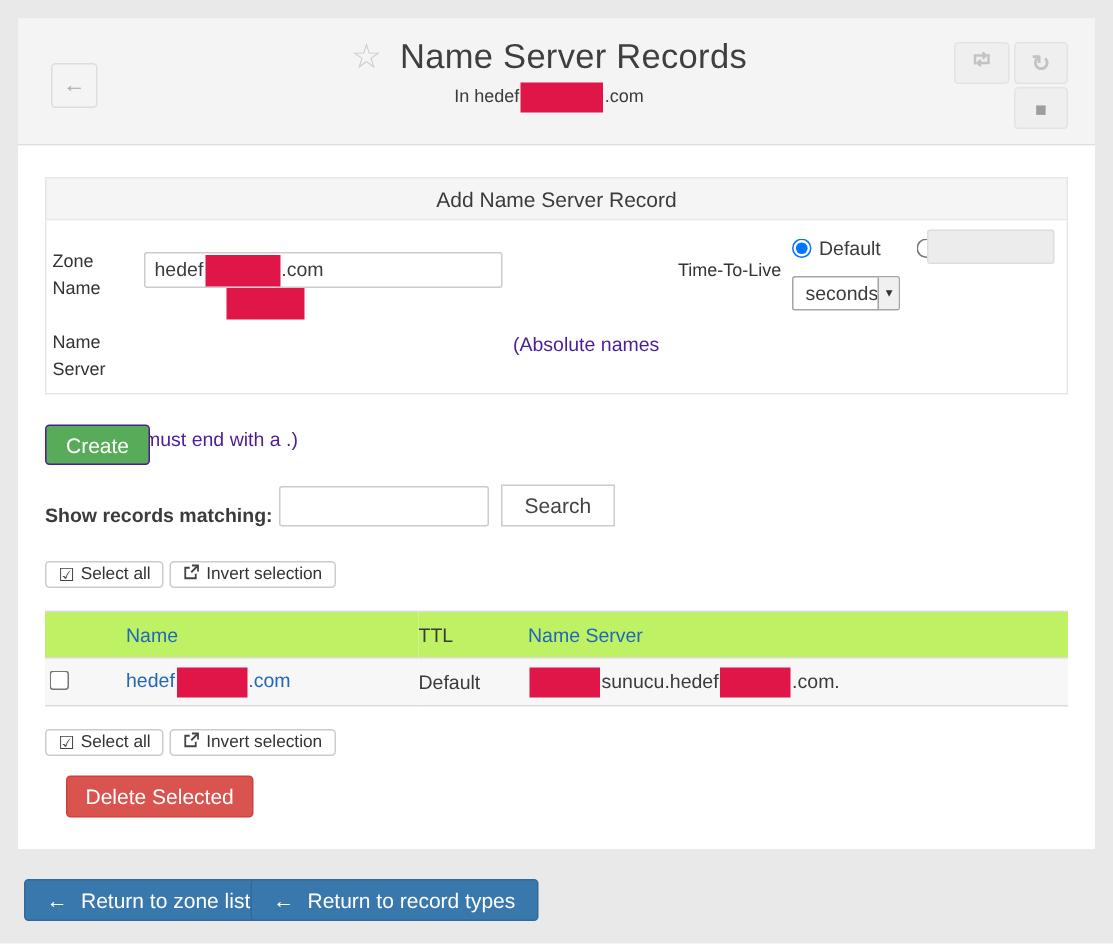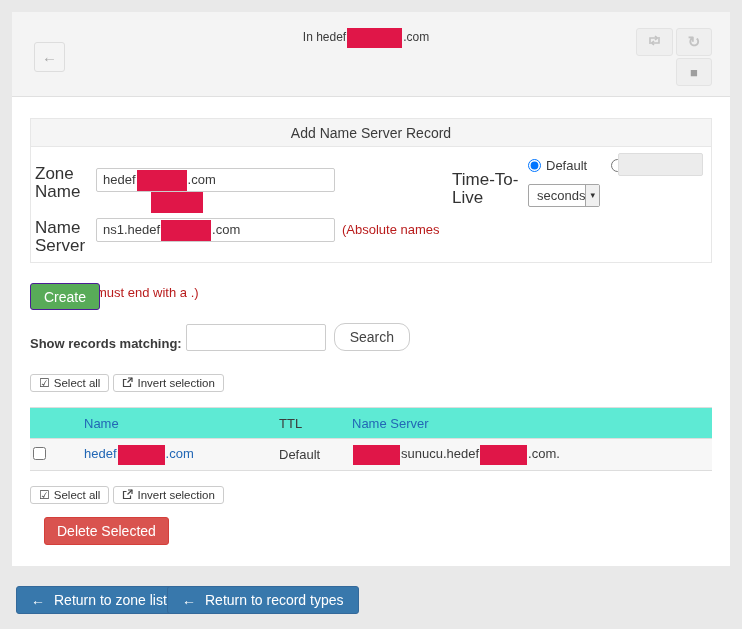--- a/index.html
+++ b/index.html
@@ -46,21 +46,21 @@
   
   .form-card { position:absolute; left:18px; top:21px; width:682px; }
   .form-card-header {
     height:29px; line-height:28px; text-align:center; font-size:14px; color:#3b3b3b;
     background:#f5f5f5; border:1px solid #e7e7e7;
   }
   .form-card-body {
     position:relative; height:116px; background:#fff;
     border:1px solid #e7e7e7; border-top:none;
   }
-  .fld-label { position:absolute; font-size:17px; line-height:18px; color:#333; }
+  .fld-label { position:absolute; font-size:12px; line-height:18px; color:#333; }
   .lbl-zone { left:4px; top:18px; width:58px; }
   .lbl-ns   { left:4px; top:72px; width:58px; }
   .textbox {
     position:absolute; left:65px; width:239px; height:24px;
     border:1px solid #ccc; border-radius:2px; background:#fff;
     font-size:13px; line-height:22px; padding:0 6px; white-space:nowrap; overflow:visible;
   }
   .input-zone { top:21px; }
   .input-ns   { top:71px; }
   .redact-inline { width:50px; height:21px; margin:0 1px; }
@@ -76,56 +76,56 @@
   .ttl-select {
     position:absolute; left:497px; top:37px; width:72px; height:23px;
     border:1px solid #a5a5a5; border-radius:2px; background:#fff;
     display:flex; align-items:stretch; font-size:13px; cursor:pointer;
   }
   .ttl-select .sel-text { flex:1; line-height:21px; padding-left:8px; }
   .ttl-select .sel-arrow {
     width:15px; border-left:1px solid #a5a5a5; background:#f0f0f0;
     font-size:9px; line-height:21px; text-align:center; color:#333;
   }
-  .abs-note { position:absolute; font-size:13px; color:#b91c1c; }
+  .abs-note { position:absolute; font-size:13px; color:#4c1d95; }
   .note1 { left:311px; top:75px; }
   .note2 { left:65px; top:99px;margin-top:39px; }
 
   
   .create-btn {
     position:absolute; left:18px; top:186px; height:27px; padding:0 13px;
     background:#58ab58; border:1px solid #4c1d95; border-radius:3px;
     color:#fff; font-size:14px; cursor:pointer; font-family:inherit;
   }
   .search-row { position:absolute; left:18px; top:226px; display:flex; align-items:flex-end; }
   .search-label { font-size:13px; font-weight:bold; margin-right:4px; }
   .search-input { width:140px; height:27px; border:1px solid #ccc; border-radius:2px; padding:0 6px; font-size:13px; font-family:inherit; }
   .search-btn {
     margin-left:8px; height:28px; padding:0 15px; background:#fff;
-    border:1px solid #ccc; border-radius:11px; font-size:14px; color:#444; cursor:pointer; font-family:inherit;
+    border:1px solid #ccc; border-radius:0; font-size:14px; color:#444; cursor:pointer; font-family:inherit;
   }
   .sel-row { position:absolute; left:18px; display:flex; }
   .sel-row-top { top:277px; }
   .sel-row-bottom { top:389px; }
   .sel-btn {
     background:#fff; border:1px solid #ccc; border-radius:3px; cursor:pointer;
     font-size:11.5px; color:#333; padding:2px 8px; margin-right:4px; font-family:inherit;
     display:flex; align-items:center; height:18px;
   }
   .sel-btn .chk-icon { font-size:12px; margin-right:4px; color:#444; }
   .sel-btn svg { margin-right:4px; }
 
   
   .records-table { position:absolute; left:18px; top:310px; width:682px; border-collapse:collapse; font-size:13px; table-layout:fixed; }
   .records-table col.c1 { width:54px; }
   .records-table col.c2 { width:195px; }
   .records-table col.c3 { width:73px; }
   .records-table th {
     border-top:1px solid #ddd; border-bottom:1px solid #ddd;
-    height:31px; text-align:left; font-weight:400; background:#5eead4; padding:0;
+    height:31px; text-align:left; font-weight:400; background:#bef264; padding:0;
   }
   .records-table td { height:32px; background:#f7f7f7; border-bottom:1px solid #ddd; padding:0; }
   .records-table .chk-cell { padding-left:3px; }
   .link { color:#2267b5; text-decoration:none; cursor:pointer; }
   .plain-th { color:#3b3b3b; }
   .redact-cell { width:47px; height:20px; margin:0 1px; }
 
   .delete-btn {
     position:absolute; left:32px; top:420px; height:28px; padding:0 12px;
     background:#d9534f; border:1px solid #d43f3a; border-radius:3px;
@@ -145,20 +145,23 @@
 </style>
 </head>
 <body>
 
 <div class="header-card">
   <div class="back-btn">
     <span>←</span>
   </div>
 
   <div class="hdr-center">
+    <div>
+      <span class="star-icon">☆</span><h1 class="page-title">Name Server Records</h1>
+    </div>
     <div class="subtitle">
       <span>In hedef</span><span class="redact redact-subtitle"></span><span>.com</span>
     </div>
   </div>
 
   <div class="corner-btn cbtn-repeat">
     <span>
       <svg width="17" height="13" viewBox="0 0 17 13" fill="none" stroke="#c3c3c3" stroke-width="1.6">
         <path d="M4 10 V4 h7"></path>
           <path d="M9 2 l2.4 2 L9 6"></path>
@@ -193,23 +196,20 @@
         <span class="radio-lbl">Default</span>
         <input type="radio" name="ttl-mode" style="">
       </div>
       <input class="ttl-custom-input" disabled="" value="" style="">
       <div class="ttl-select">
         <span class="sel-text">seconds</span>
         <span class="sel-arrow">▾</span>
       </div>
 
       <div class="fld-label lbl-ns">Name Server</div>
-      <div class="textbox input-ns">
-        <span>ns1.hedef</span><span class="redact redact-inline"></span><span>.com</span>
-      </div>
       <span class="abs-note note1">(Absolute names</span>
       <span class="abs-note note2">must end with a .)</span>
     </div>
   </div>
 
   <button class="create-btn">Create</button>
 
   <div class="search-row">
     <span class="search-label">Show records matching:</span>
     <input class="search-input" type="text" value="" style="">

